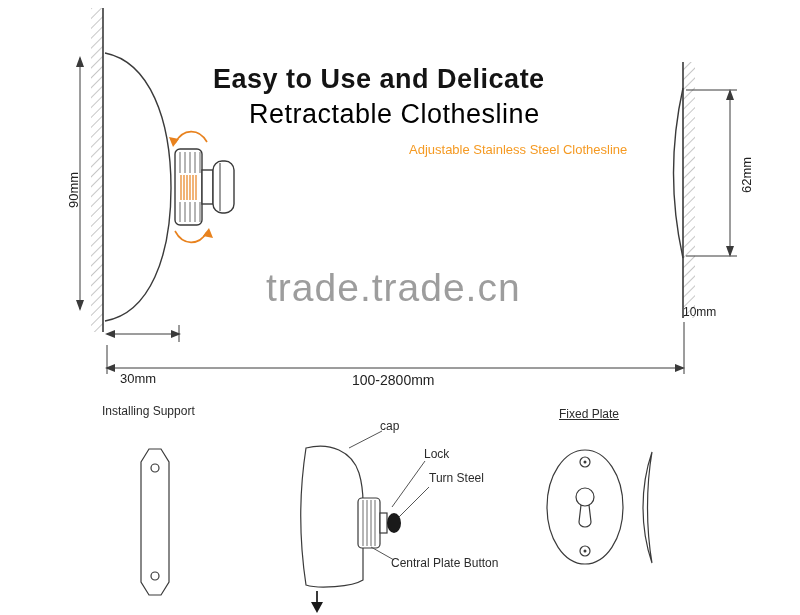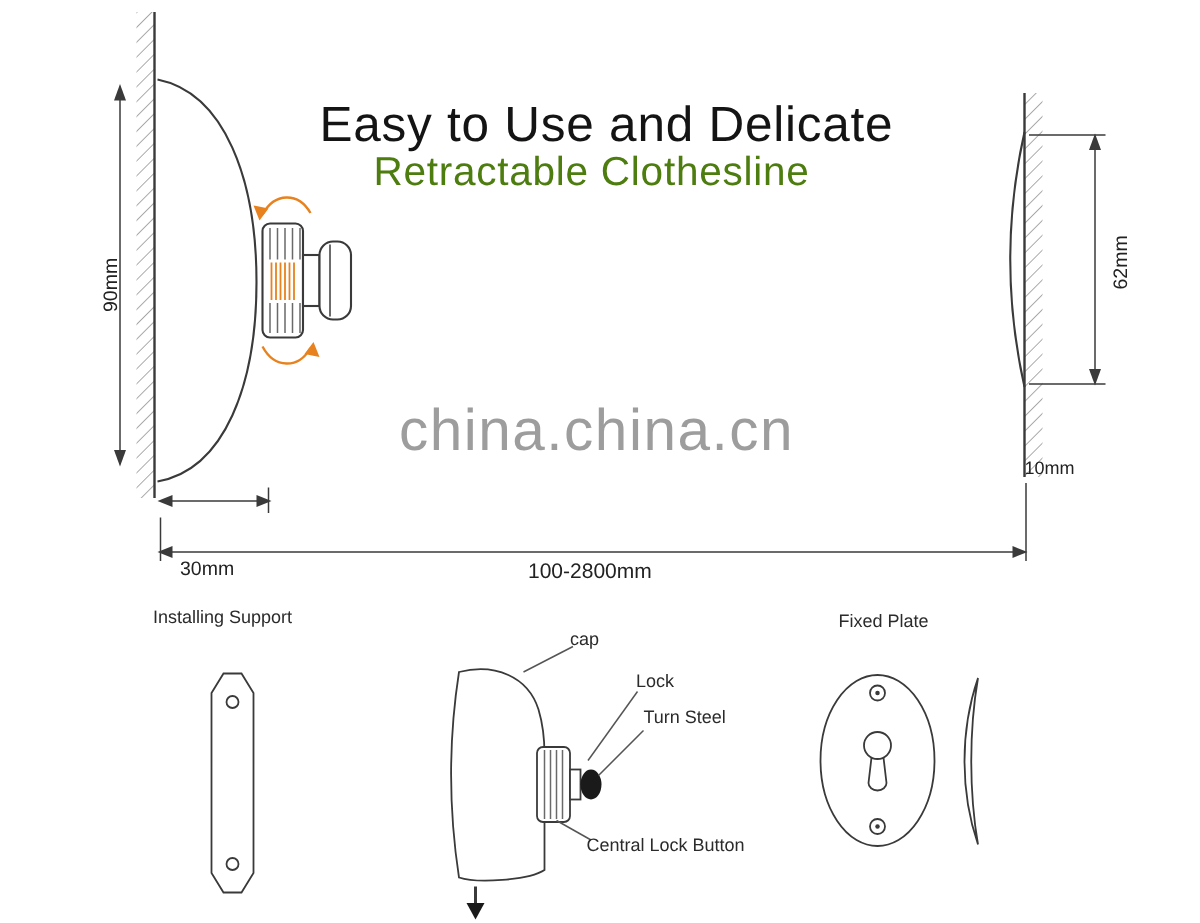--- a/index.html
+++ b/index.html
@@ -2,38 +2,38 @@
 <html><head>
 <meta charset="utf-8">
 <style>
   html,body { margin:0; padding:0; background:#ffffff; }
   .stage {
     position:relative; width:800px; height:615px; background:#ffffff;
     font-family:"Liberation Sans", sans-serif; overflow:hidden;
   }
   .art { position:absolute; left:0; top:0; }
   .txt { position:absolute; white-space:nowrap; color:#222; }
-  .title1 { left:213px; top:64px;  font-size:33px; color:#141414; letter-spacing:0.5px; }
-  .title2 { left:249px; top:99px;  font-size:27px; color:#4d7c0f; letter-spacing:0.5px; }
+  .title1 { left:213px; top:64px;  font-size:27px; color:#141414; letter-spacing:0.5px;font-weight:bold; }
+  .title2 { left:249px; top:99px;  font-size:27px; color:#000000; letter-spacing:0.5px; }
   .subtitle { left:409px; top:142px; font-size:13px; color:#f59a23; }
   .watermark { left:266px; top:266px; font-size:39px; color:#9d9d9d; letter-spacing:1px; }
   .dim { font-size:13px; color:#222; }
   .dim-rot { transform-origin:0 0; transform:rotate(-90deg); }
   .dim-90 { left:66px;  top:208px; }
   .dim-30 { left:120px; top:339px;margin-top:32px; }
   .dim-span { left:352px; top:372px; font-size:14px; }
   .dim-62 { left:739px; top:193px; }
   .dim-10 { left:683px; top:305px; font-size:12px; }
   .part { font-size:12px; color:#2b2b2b; }
   .lbl-support { left:102px; top:404px; }
   .lbl-cap     { left:380px; top:419px;text-align:center; }
   .lbl-rope    { left:424px; top:447px; }
   .lbl-turn    { left:429px; top:471px; }
   .lbl-lock    { left:391px; top:556px; }
-  .lbl-plate   { left:559px; top:407px; }
+  .lbl-plate   { left:559px; top:407px;text-decoration:underline; }
 </style>
 </head>
 <body>
 
 <div class="stage">
 
   <svg class="art" width="800" height="615" viewBox="0 0 800 615">
     <defs>
       <pattern id="hatch" width="7" height="7" patternUnits="userSpaceOnUse" patternTransform="rotate(45)">
         <line x1="0" y1="0" x2="0" y2="7" stroke="#8f8f8f" stroke-width="1"></line>
@@ -125,28 +125,29 @@
       <circle cx="585" cy="497" r="9"></circle>
       <path d="M581 505 L579 522 A6 5 0 0 0 591 522 L589 505"></path>
       <circle cx="585" cy="551" r="5"></circle>
       <circle cx="585" cy="551" r="1.5" fill="#3a3a3a" stroke="none"></circle>
       <path d="M652 452 C640 487 640 528 652 563 C646 528 646 487 652 452 Z"></path>
     </g>
   </svg>
 
   <div class="txt title1">Easy to Use and Delicate</div>
   <div class="txt title2">Retractable Clothesline</div>
-  <div class="txt watermark">china.china.cn</div>
+  <div class="txt subtitle">Adjustable Stainless Steel Clothesline</div>
+  <div class="txt watermark">trade.trade.cn</div>
 
   <div class="txt dim dim-rot dim-90">90mm</div>
   <div class="txt dim dim-30">30mm</div>
   <div class="txt dim dim-span">100-2800mm</div>
   <div class="txt dim dim-rot dim-62">62mm</div>
   <div class="txt dim dim-10">10mm</div>
 
   <div class="txt part lbl-support">Installing Support</div>
   <div class="txt part lbl-cap">cap</div>
   <div class="txt part lbl-rope">Lock</div>
   <div class="txt part lbl-turn">Turn Steel</div>
-  <div class="txt part lbl-lock">Central Lock Button</div>
+  <div class="txt part lbl-lock">Central Plate Button</div>
   <div class="txt part lbl-plate">Fixed Plate</div>
 
 </div>
 
 </body></html>

